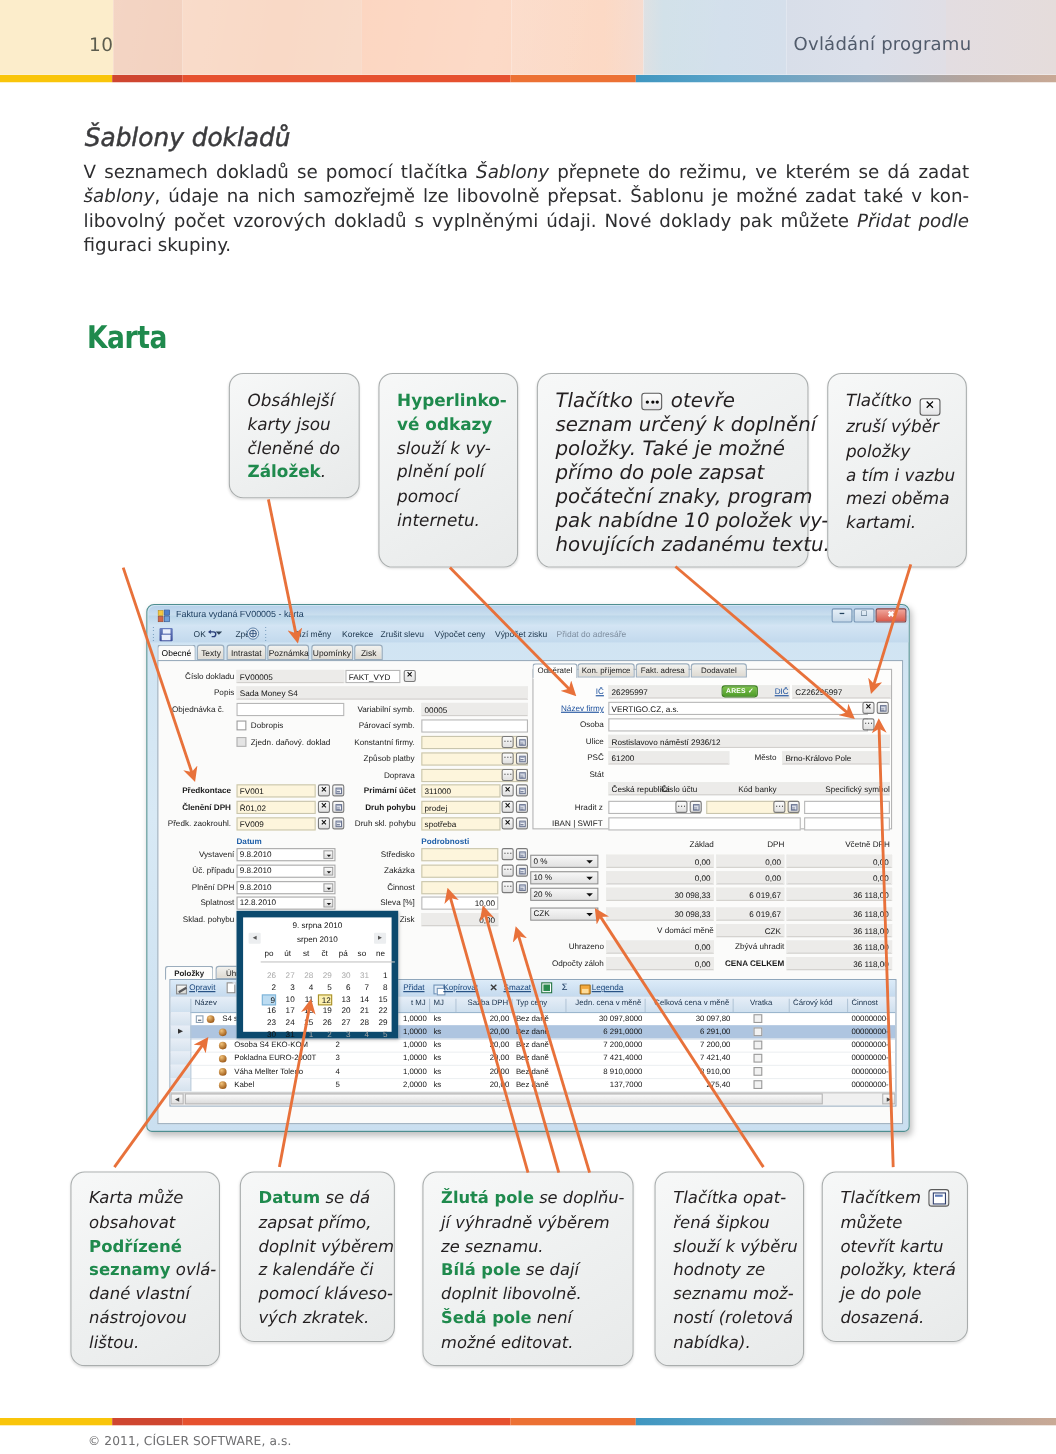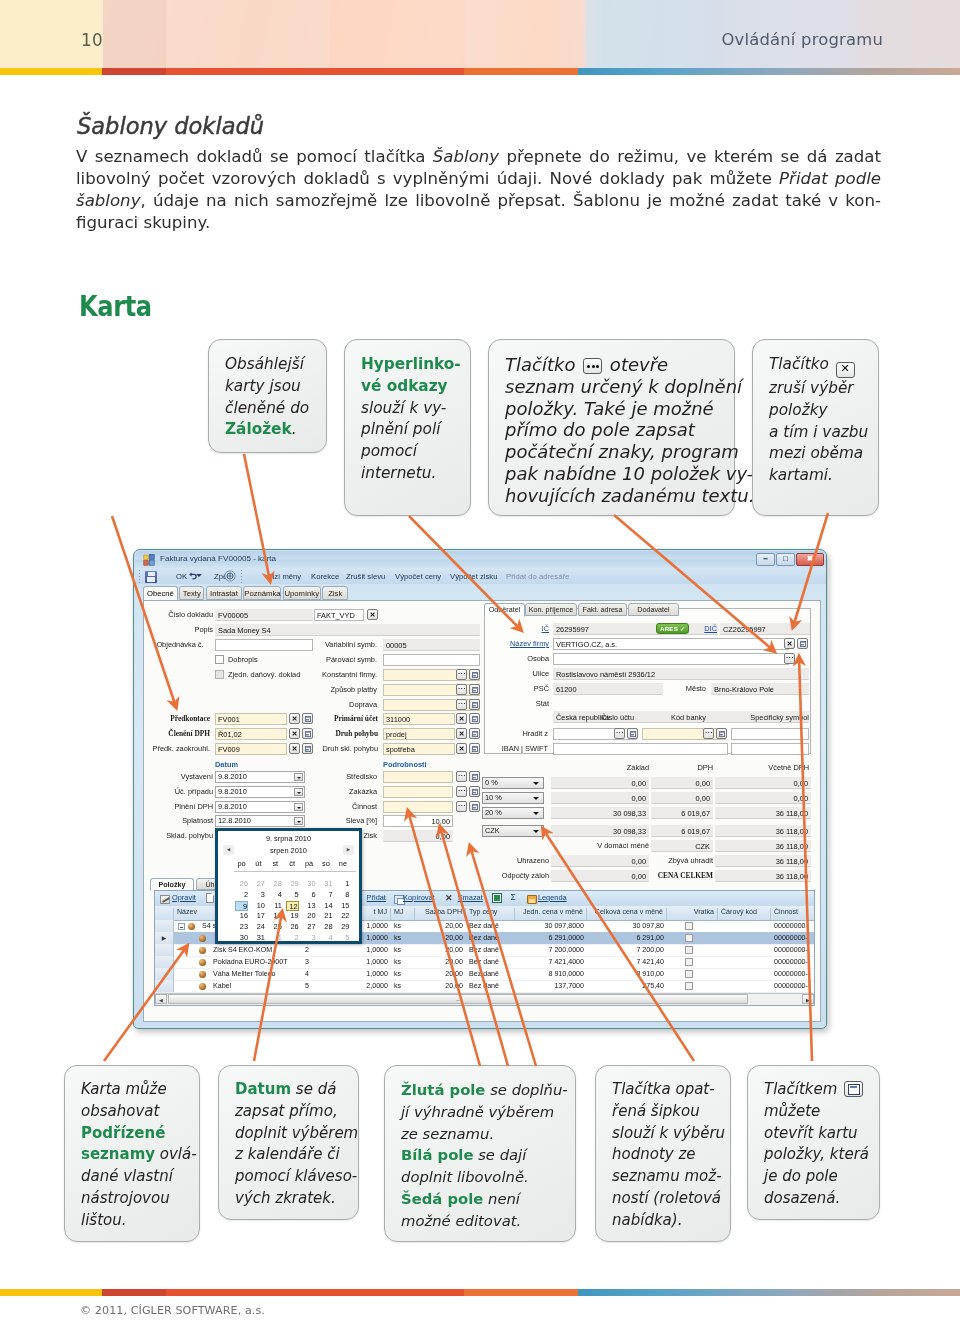--- a/index.html
+++ b/index.html
@@ -76,21 +76,21 @@
   .app .tab{position:absolute;top:0;height:14px;border:1px solid #9badbd;border-radius:3px 3px 0 0;
        box-sizing:border-box;background:linear-gradient(180deg,#f2f2ef,#dedad2);
        font-size:7.7px;color:#1b1b1b;text-align:center;line-height:13px;}
   .app .tab.on{background:#fbfbfa;border-bottom:1px solid #fbfbfa;height:15px;color:#000;}
 
   .app .pane{position:absolute;left:9px;top:50px;width:678px;height:422px;
        background:#fbfbfa;border:1px solid #9badbd;box-sizing:border-box;}
 
   
   .lb{position:absolute;font-size:7.4px;color:#1a1a1a;text-align:right;white-space:nowrap;}
-  .lb.b{font-weight:bold;font-family:Liberation Serif, serif;}
+  .lb.b{font-weight:bold;}
   .lnk{position:absolute;font-size:7.4px;color:#1b4f9c;text-decoration:underline;text-align:right;white-space:nowrap;}
   .fld{position:absolute;height:12px;box-sizing:border-box;border:1px solid #b9b9b9;
        font-size:7.4px;color:#101010;padding:0 2px;line-height:11px;overflow:hidden;white-space:nowrap;}
   .fld.gray{background:#ecebe9;border-color:#ecebe9;border-bottom:1px solid #d2d0cd;}
   .fld.white{background:#ffffff;border:1px solid #b7b7b7;}
   .fld.yellow{background:#fdf5dc;border:1px solid #c9c5ad;}
   .fld.r{text-align:right;}
   .sbtn{position:absolute;width:11px;height:11px;box-sizing:border-box;border:1px solid #7a7a7a;
        border-radius:2px;background:linear-gradient(180deg,#fbfbfb,#e0e0e0);}
   .sbtn > .g{position:absolute;left:0;right:0;top:50%;transform:translateY(-50%);
@@ -165,21 +165,21 @@
   .gc.ind{color:#333;font-size:5.9px;text-align:center;background:linear-gradient(180deg,#e8eef6,#d5e2ee);height:12px;top:0;line-height:12px;border-right:1px solid #b3c6d8;}
   .gcchk{position:absolute;top:2px;width:8px;height:8px;border:1px solid #9a9a9a;background:#f2f2f2;box-sizing:border-box;}
   .gscroll{position:absolute;left:0;bottom:0;width:100%;height:11px;background:#f0f0f0;border-top:1px solid #c4c4c4;}
   .gsl,.gsr{position:absolute;top:0;width:12px;height:10px;font-size:5.0px;color:#444;text-align:center;line-height:10px;
        background:linear-gradient(180deg,#fbfbfb,#e0e0e0);border:1px solid #b4b4b4;box-sizing:border-box;}
   .gsl{left:0;} .gsr{right:0;}
   .gsthumb{position:absolute;left:13px;right:66px;top:0;height:10px;background:linear-gradient(180deg,#fbfbfb,#dcdcdc);
        border:1px solid #b4b4b4;box-sizing:border-box;font-size:4.2px;color:#666;text-align:center;line-height:9px;}
 
   
-  .cal{position:absolute;background:#fff;border:3px solid #0c4a6e;box-sizing:border-box;
+  .cal{position:absolute;background:#fff;border:6px solid #0c4a6e;box-sizing:border-box;
        box-shadow:1px 1px 3px rgba(0,0,0,.25);}
   .calcap{position:absolute;left:0;top:3px;width:100%;text-align:center;font-size:7.4px;color:#111;}
   .calmon{position:absolute;left:0;top:15px;width:100%;text-align:center;font-size:7.4px;color:#111;}
   .calprev,.calnext{position:absolute;top:14px;width:11px;height:10px;font-size:4.6px;color:#555;
        text-align:center;line-height:10px;background:#eceef0;border-radius:1px;}
   .calprev{left:5px;} .calnext{right:5px;}
   .caldn{position:absolute;left:17px;top:28px;width:120px;height:10px;}
   .caldn .cd{position:absolute;top:0;width:13px;text-align:center;font-size:7.4px;color:#111;}
   .calsep{position:absolute;left:16px;top:40px;width:122px;height:1px;background:#c4c4c4;}
   .calgrid{position:absolute;left:17px;top:48px;width:120px;height:66px;}
@@ -244,22 +244,22 @@
     <div class="seg" style="left:102px;width:64px;background:#cf4630;"></div>
     <div class="seg" style="left:166px;width:298px;background:#e6512f;"></div>
     <div class="seg" style="left:464px;width:114px;background:#ec7134;"></div>
     <div class="seg" style="left:578px;width:382px;background:linear-gradient(90deg,#3f96c0 0%,#5aa3c8 22%,#8fa8bd 55%,#b4a49c 78%,#c9a995 100%);"></div>
   </div>
   <div class="copy">© 2011, CÍGLER SOFTWARE, a.s.</div>
 
   <div class="h2">Šablony dokladů</div>
   <div class="intro">
       <span class="jl">V seznamech dokladů se pomocí tlačítka <i>Šablony</i> přepnete do režimu, ve kterém se dá zadat</span>
+      <span class="jl"><i>šablony</i>, údaje na nich samozřejmě lze libovolně přepsat. Šablonu je možné zadat také v kon-</span>
       <span class="jl">libovolný počet vzorových dokladů s vyplněnými údaji. Nové doklady pak můžete <i>Přidat podle</i></span>
-      <span class="jl"><i>šablony</i>, údaje na nich samozřejmě lze libovolně přepsat. Šablonu je možné zadat také v kon-</span>
       <span class="ll">figuraci skupiny.</span>
     </div>
   <div class="h3">Karta</div>
 
   <div class="cb" style="left:208px;top:339px;width:119px;height:114px;">
     <div class="txt" style="left:16px;top:14px;width:102px;font-size:15.3px;line-height:21.8px;">Obsáhlejší<br>karty jsou<br>členěné do<br><b>Záložek</b>.</div>
   </div>
   <div class="cb" style="left:344px;top:339px;width:127px;height:177px;">
     <div class="txt" style="left:16px;top:14px;width:110px;font-size:15.3px;line-height:21.8px;"><b>Hyperlinko-</b><br><b>vé odkazy</b><br>slouží k vy-<br>plnění polí<br>pomocí<br>internetu.</div>
   </div>
@@ -589,21 +589,21 @@
         <div class="ghead">
           <div class="gh" style="left:0px;width:19px;text-align:center;"></div>
           <div class="gh" style="left:19px;width:128px;text-align:left;">Název</div>
           <div class="gh" style="left:147px;width:59px;text-align:left;"></div>
           <div class="gh" style="left:206px;width:30px;text-align:right;">t MJ</div>
           <div class="gh" style="left:236px;width:24px;text-align:left;">MJ</div>
           <div class="gh" style="left:260px;width:51px;text-align:right;">Sazba DPH</div>
           <div class="gh" style="left:311px;width:49px;text-align:left;">Typ ceny</div>
           <div class="gh" style="left:360px;width:72px;text-align:right;">Jedn. cena v měně</div>
           <div class="gh" style="left:432px;width:80px;text-align:right;">Celková cena v měně</div>
-          <div class="gh" style="left:512px;width:51px;text-align:right;">Vratka</div>
+          <div class="gh" style="left:512px;width:51px;text-align:center;">Vratka</div>
           <div class="gh" style="left:563px;width:53px;text-align:left;">Čárový kód</div>
           <div class="gh" style="left:616px;width:45px;text-align:left;">Činnost</div>
         </div>
         <div class="gbody">
           <div class="grow" style="top:0px;">
             <div class="gc ind" style="left:0;width:19px;"></div>
             <span class="texp" style="left:23px;"></span>
             <span class="tico" style="left:33px;"></span>
             <div class="gc" style="left:44px;width:103px;">S4 s</div>
             <div class="gc" style="left:147px;width:59px;text-align:left;"></div>
@@ -628,21 +628,21 @@
             <div class="gc" style="left:311px;width:49px;">Bez daně</div>
             <div class="gc r" style="left:360px;width:72px;">6 291,0000</div>
             <div class="gc r" style="left:432px;width:80px;">6 291,00</div>
             <div class="gcchk" style="left:530px;"></div>
             <div class="gc" style="left:563px;width:53px;"></div>
             <div class="gc" style="left:616px;width:45px;">00000000-</div>
           </div>
           <div class="grow" style="top:24px;">
             <div class="gc ind" style="left:0;width:19px;"></div>
             <span class="tico" style="left:44px;"></span>
-            <div class="gc" style="left:55px;width:92px;">Zisk S4 EKO-KOM</div>
+            <div class="gc" style="left:55px;width:92px;">Osoba S4 EKO-KOM</div>
             <div class="gc" style="left:147px;width:59px;text-align:left;">2</div>
             <div class="gc r" style="left:206px;width:30px;">1,0000</div>
             <div class="gc" style="left:236px;width:24px;">ks</div>
             <div class="gc r" style="left:260px;width:51px;">20,00</div>
             <div class="gc" style="left:311px;width:49px;">Bez daně</div>
             <div class="gc r" style="left:360px;width:72px;">7 200,0000</div>
             <div class="gc r" style="left:432px;width:80px;">7 200,00</div>
             <div class="gcchk" style="left:530px;"></div>
             <div class="gc" style="left:563px;width:53px;"></div>
             <div class="gc" style="left:616px;width:45px;">00000000-</div>

